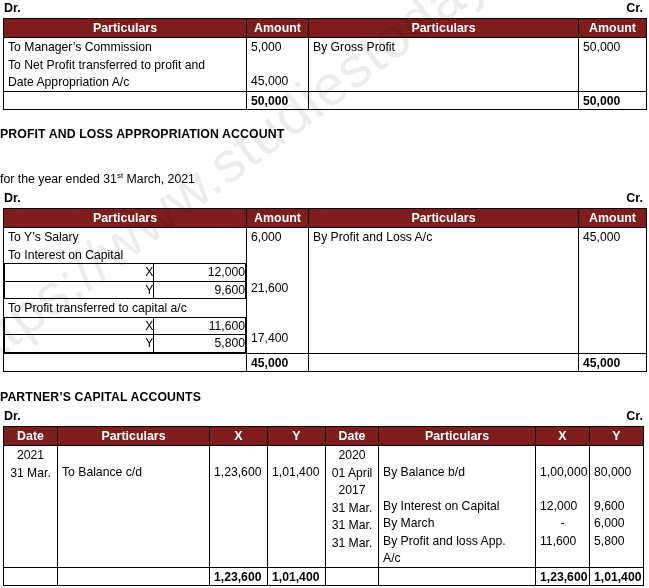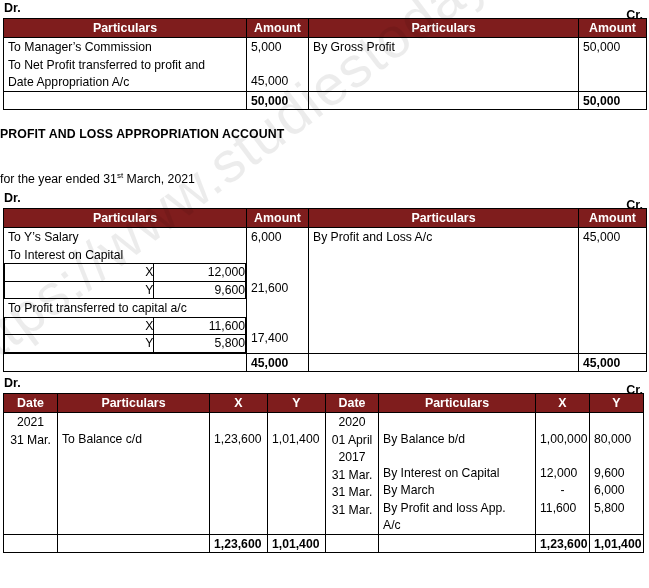--- a/index.html
+++ b/index.html
@@ -48,21 +48,21 @@
   }
 
   .drcr {
     position: relative;
     height: 18px;
     font-size: 12.5px;
     font-weight: bold;
     line-height: 17px;
   }
   .drcr .dr { position: absolute; left: 4px; top: 0; }
-  .drcr .cr { position: absolute; right: 6px; top: 7px; text-align: center; }
+  .drcr .cr { position: absolute; right: 6px; top: 0; text-align: center; }
 
   .title-block { text-align: left; }
   .title-main {
     font-size: 12.3px;
     font-weight: bold;
     line-height: 16px;
     letter-spacing: 0.1px;
   }
   .title-sub {
     font-size: 12.3px;
@@ -281,20 +281,23 @@
         <td>
             <div class="cell">&nbsp;</div>
           </td>
         <td>
           <div class="cell r b">45,000</div>
         </td>
       </tr>
     </tbody>
   </table>
 
+  <div class="title-block" style="margin-top:17px;">
+    <div class="title-main">PARTNER’S CAPITAL ACCOUNTS</div>
+  </div>
 
   <div class="drcr" style="margin-top:3px;">
     <span class="dr">Dr.</span>
     <span class="cr">Cr.</span>
   </div>
 
   <table class="ledger">
     <colgroup>
       <col style="width:54px">
         <col style="width:152px">

